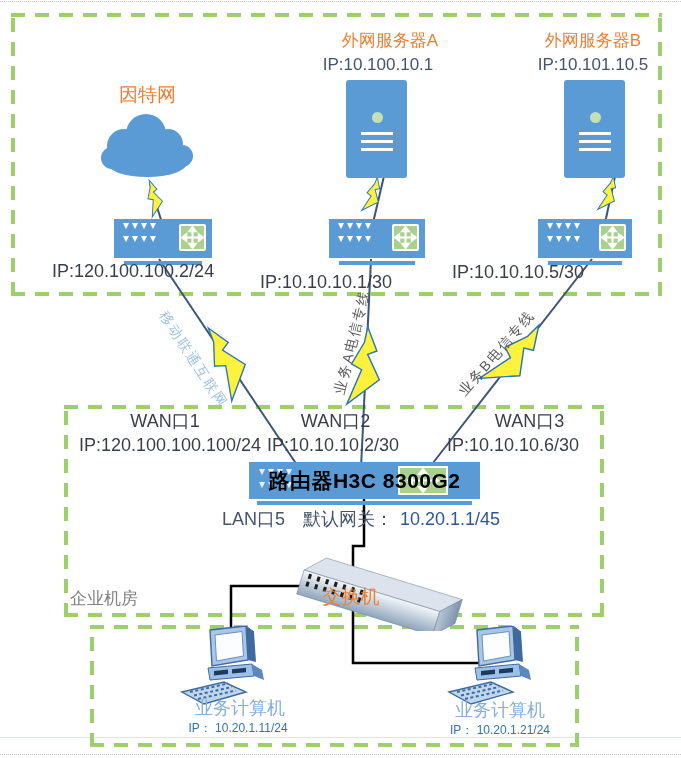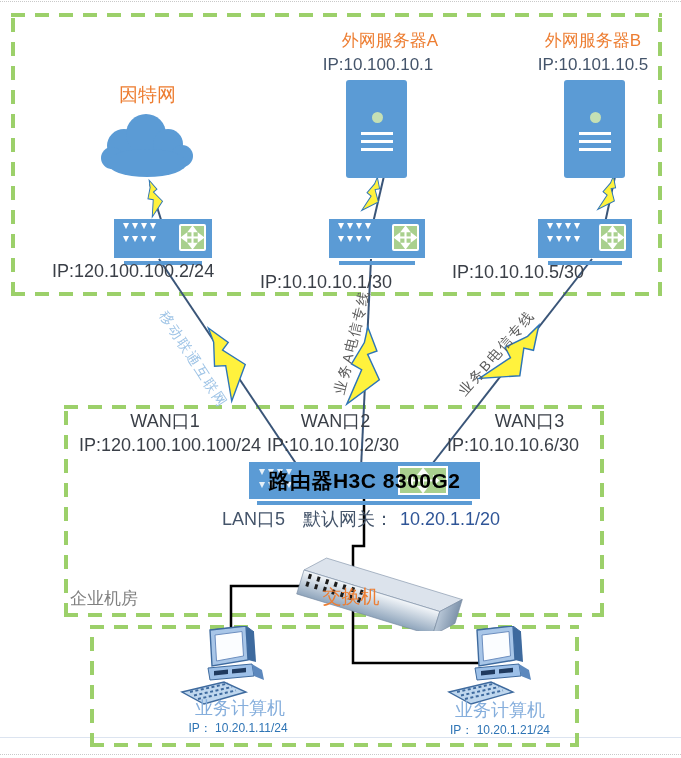--- a/index.html
+++ b/index.html
@@ -201,21 +201,21 @@
             <polygon points="38,12.5 34,9 34,16"></polygon>
           </g>
         </svg>
     </div>
     <div id="router-text">路由器H3C 8300G2</div>
   </div>
   <div class="runder" style="left:257px;top:501px;width:215px;"></div>
 
   <div class="lbl navy t18" style="left:222px;top:509px;z-index:4;">LAN口5</div>
   <div class="lbl navy t18" style="left:303px;top:509px;z-index:4;">默认网关：</div>
-  <div class="lbl t18" style="left:400px;top:509px;color:#2F5597;z-index:4;">10.20.1.1/20</div>
+  <div class="lbl t18" style="left:400px;top:509px;color:#2F5597;z-index:4;">10.20.1.1/45</div>
 
   <svg class="abs" style="left:292px;top:536px;z-index:3;" width="190" height="95" viewBox="0 0 190 95">
     <defs>
       <linearGradient id="swg" x1="0" y1="0" x2="0" y2="1">
         <stop offset="0" stop-color="#F4F7FA"></stop>
           <stop offset="1" stop-color="#8FA5BC"></stop>
       </linearGradient>
       <linearGradient id="swc" x1="0" y1="0" x2="1" y2="0">
         <stop offset="0" stop-color="#B7C6D6"></stop>
           <stop offset="1" stop-color="#7E93AB"></stop>

